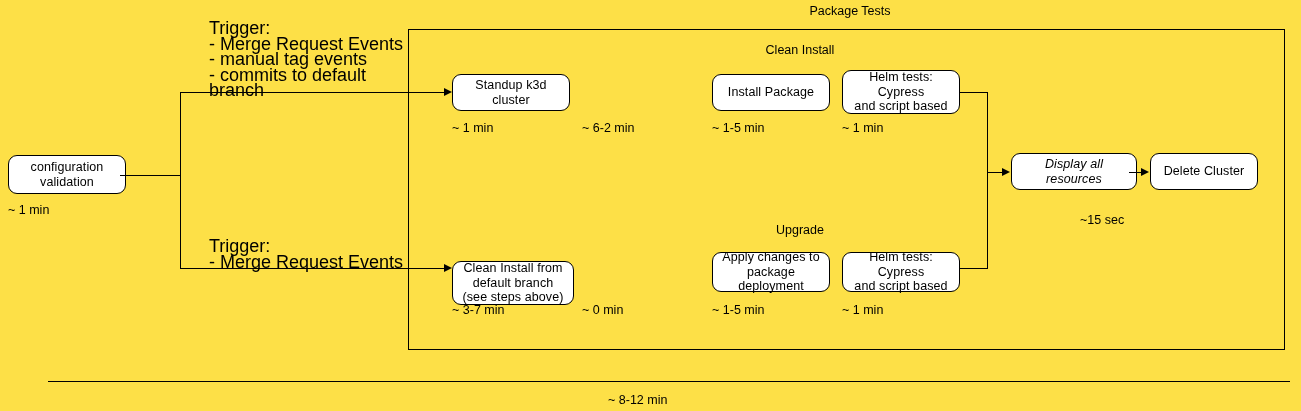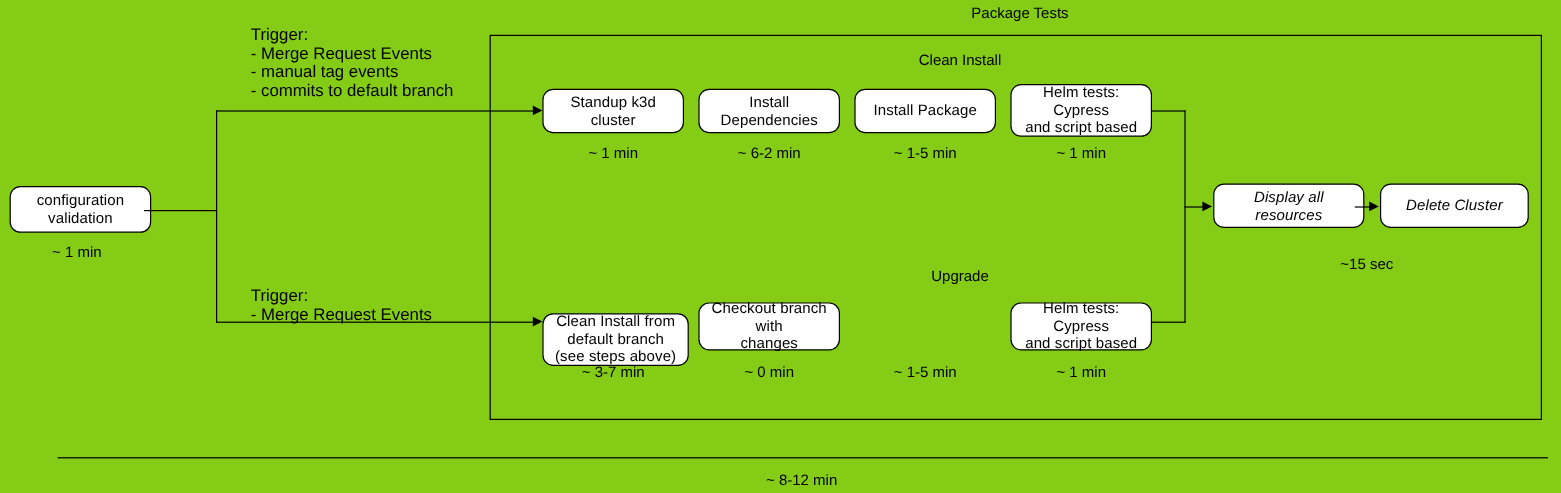--- a/index.html
+++ b/index.html
@@ -9,21 +9,21 @@
     background: #ffffff;
   }
   body {
     font-family: "Liberation Sans", sans-serif;
     color: #000000;
   }
   #canvas {
     position: relative;
     width: 1301px;
     height: 411px;
-    background: #84cc16;
+    background: #fde047;
     overflow: hidden;
   }
   .node {
     position: absolute;
     box-sizing: border-box;
     border: 1.6px solid #000000;
     border-radius: 9px;
     background: #ffffff;
     display: flex;
     align-items: center;
@@ -31,26 +31,25 @@
     text-align: center;
     font-size: 12.5px;
     line-height: 14.5px;
     letter-spacing: 0.1px;
     padding: 2px 5px;
   }
   .caption {
     position: absolute;
     font-size: 12.5px;
     line-height: 15px;
-    text-align: center;
     white-space: nowrap;
   }
   .label-left {
     position: absolute;
-    font-size: 14px;
+    font-size: 18px;
     line-height: 15.5px;
     text-align: left;
     white-space: pre-line;
   }
   .container-box {
     position: absolute;
     box-sizing: border-box;
     border: 1.5px solid #000000;
     background: transparent;
   }
@@ -112,61 +111,60 @@
 - manual tag events
 - commits to default branch</div>
   <div class="label-left" style="left:209px; top:239px; width:195px;">Trigger:
 - Merge Request Events</div>
 
   <div class="section-title" style="left:690px; top:43px; width:220px;">Clean Install</div>
 
   <div class="node" style="left:452px; top:74px; width:118px; height:37px;">Standup k3d cluster</div>
   <div class="caption" style="left:452px; top:121px; width:118px;">~ 1 min</div>
 
-  <div class="node" style="left:582px; top:74px; width:118px; height:37px;">Install Dependencies</div>
   <div class="caption" style="left:582px; top:121px; width:118px;">~ 6-2 min</div>
 
   <div class="node" style="left:712px; top:74px; width:118px; height:37px;">Install Package</div>
   <div class="caption" style="left:712px; top:121px; width:118px;">~ 1-5 min</div>
 
   <div class="node" style="left:842px; top:70px; width:118px; height:44px; white-space:pre-line;">Helm tests: Cypress
 and script based</div>
   <div class="caption" style="left:842px; top:121px; width:118px;">~ 1 min</div>
 
   <div class="section-title" style="left:690px; top:223px; width:220px;">Upgrade</div>
 
   <div class="node" style="left:452px; top:249px; width:122px; height:44px; white-space:pre-line;margin-top:12px;">Clean Install from
 default branch
 (see steps above)</div>
   <div class="caption" style="left:452px; top:303px; width:118px;">~ 3-7 min</div>
 
-  <div class="node" style="left:582px; top:252px; width:118px; height:40px; white-space:pre-line;">Checkout branch with
-changes</div>
   <div class="caption" style="left:582px; top:303px; width:118px;">~ 0 min</div>
 
+  <div class="node" style="left:712px; top:252px; width:118px; height:40px; white-space:pre-line;">Apply changes to
+package deployment</div>
   <div class="caption" style="left:712px; top:303px; width:118px;">~ 1-5 min</div>
 
   <div class="node" style="left:842px; top:252px; width:118px; height:40px; white-space:pre-line;">Helm tests: Cypress
 and script based</div>
   <div class="caption" style="left:842px; top:303px; width:118px;">~ 1 min</div>
 
   <div class="hline" style="left:960px; top:92px; width:28px;"></div>
 
   <div class="hline" style="left:960px; top:268px; width:28px;"></div>
 
   <div class="vline" style="left:987px; top:92px; height:177px;"></div>
 
   <div class="hline" style="left:987px; top:172px; width:18px;"></div>
   <div class="arrowhead" style="left:1002px; top:167.5px;"></div>
 
   <div class="node" style="left:1011px; top:153px; width:126px; height:37px;font-style:italic;">Display all resources</div>
 
   <div class="hline" style="left:1129px; top:172px; width:14px;"></div>
   <div class="arrowhead" style="left:1141px; top:167.5px;"></div>
 
-  <div class="node" style="left:1150px; top:153px; width:124px; height:37px;font-style:italic;">Delete Cluster</div>
+  <div class="node" style="left:1150px; top:153px; width:108px; height:37px;">Delete Cluster</div>
 
   <div class="caption" style="left:1080px; top:213px; width:118px;">~15 sec</div>
 
   <div class="rule" style="left:48px; top:381px; width:1242px;"></div>
   <div class="caption" style="left:608px; top:393px; width:120px;">~ 8-12 min</div>
 
 </div>
 
 </body></html>

